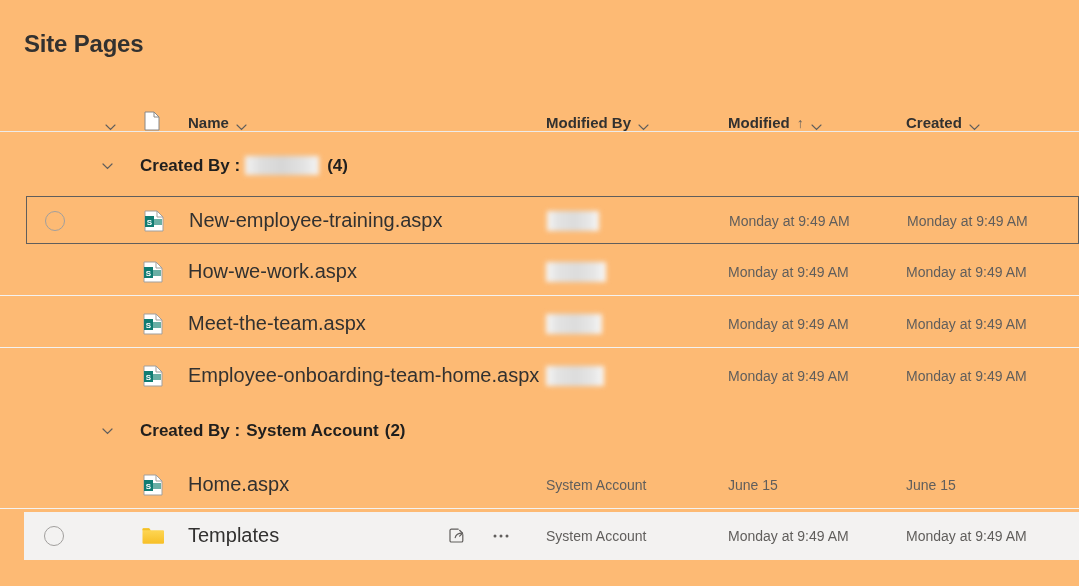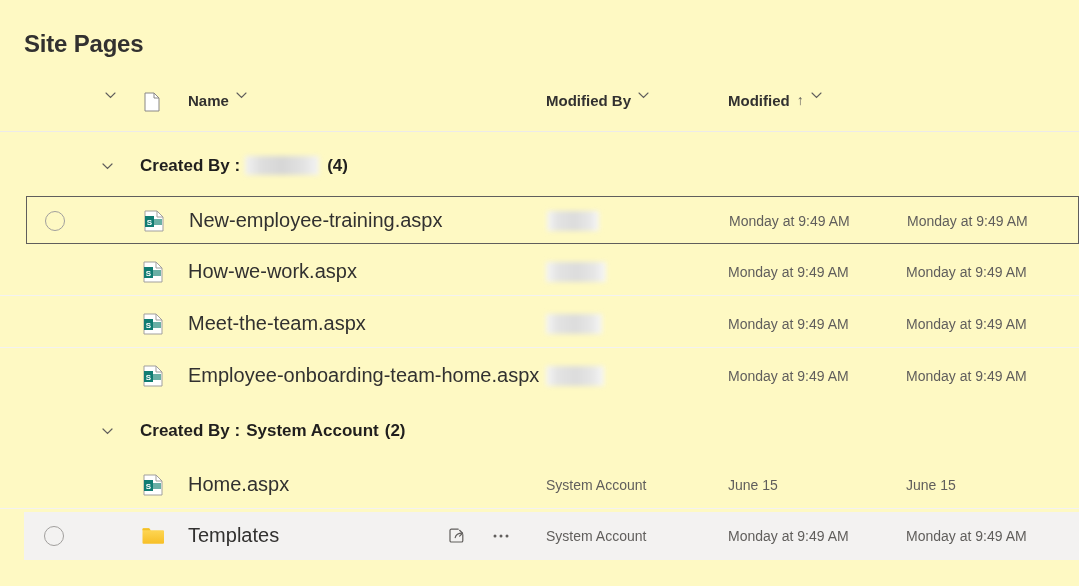--- a/index.html
+++ b/index.html
@@ -13,21 +13,21 @@
   body {
     font-family: "Liberation Sans", sans-serif;
     color: #323130;
     -webkit-font-smoothing: antialiased;
   }
 
   .page {
     position: relative;
     width: 1079px;
     height: 586px;
-    background: #fef9c3;
+    background: #fdba74;
   }
 
   
   .page-title {
     position: absolute;
     left: 24px;
     top: 28px;
     font-size: 24px;
     font-weight: 600;
     letter-spacing: -0.2px;
@@ -43,21 +43,21 @@
     width: 1079px;
     height: 40px;
     border-bottom: 1px solid #edebe9;
     box-sizing: border-box;
   }
   .col-header {
     position: absolute;
     top: 0;
     height: 39px;
     display: flex;
-    align-items: flex-start;
+    align-items: flex-end;
     font-size: 15px;
     font-weight: 600;
     color: #323130;
     white-space: nowrap;
     cursor: pointer;
     user-select: none;
   }
   .col-header .chev {
     margin-left: 7px;
     display: inline-flex;
@@ -266,20 +266,28 @@
 
     <div class="col-header hdr-modby">
       <span>Modified By</span>
       <span class="chev">
         <svg width="11" height="7" viewBox="0 0 11 7">
             <path d="M1 1l4.5 4.5L10 1" stroke="#605e5c" stroke-width="1.1" fill="none" stroke-linecap="round"></path>
           </svg>
       </span>
     </div>
 
+    <div class="col-header hdr-created">
+      <span>Created</span>
+      <span class="chev">
+        <svg width="11" height="7" viewBox="0 0 11 7">
+            <path d="M1 1l4.5 4.5L10 1" stroke="#605e5c" stroke-width="1.1" fill="none" stroke-linecap="round"></path>
+          </svg>
+      </span>
+    </div>
   </div>
 
   <div class="group-header" style="top:142px;">
     <span class="group-chevron">
       <svg width="11" height="7" viewBox="0 0 11 7">
           <path d="M1 1l4.5 4.5L10 1" stroke="#605e5c" stroke-width="1.2" fill="none" stroke-linecap="round"></path>
         </svg>
     </span>
     <span class="group-title">
       <span>Created By :</span>

